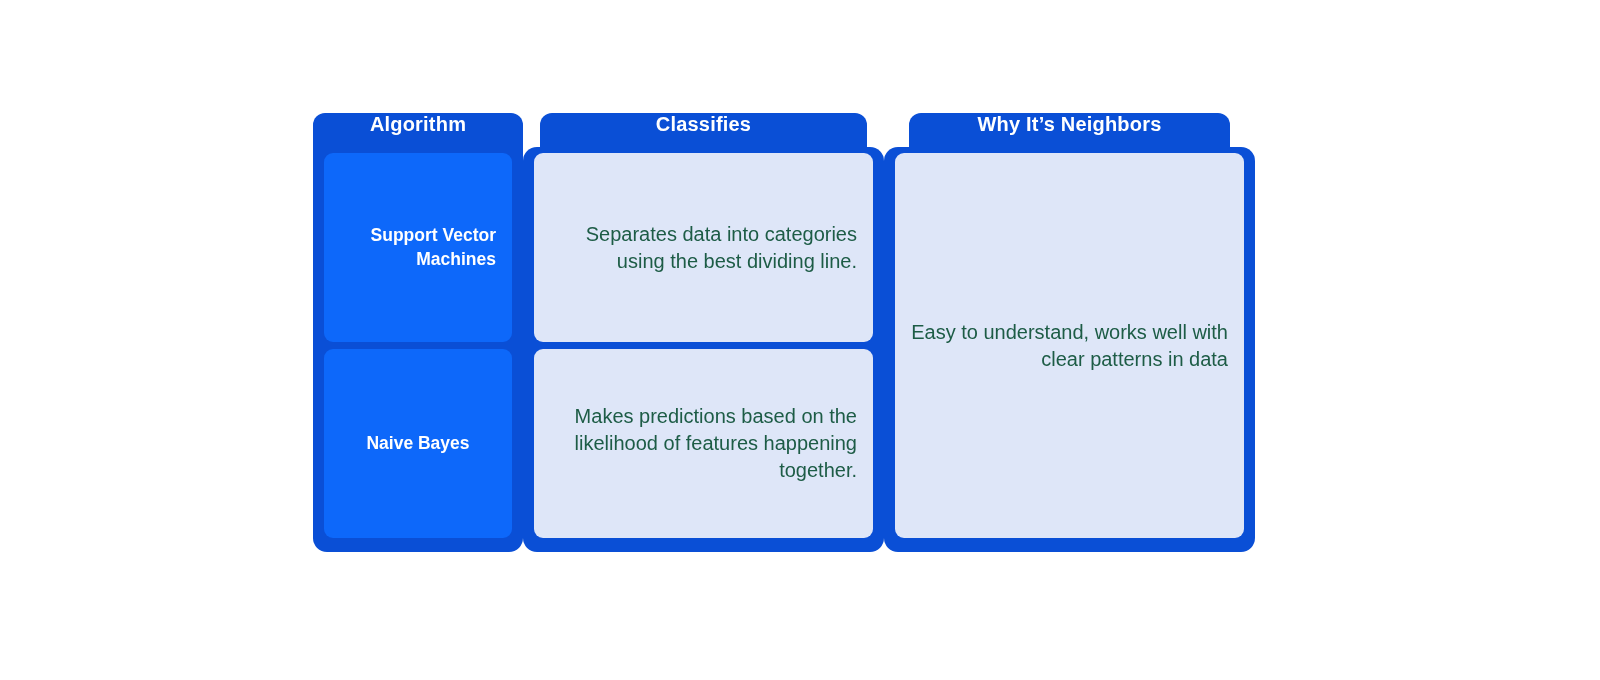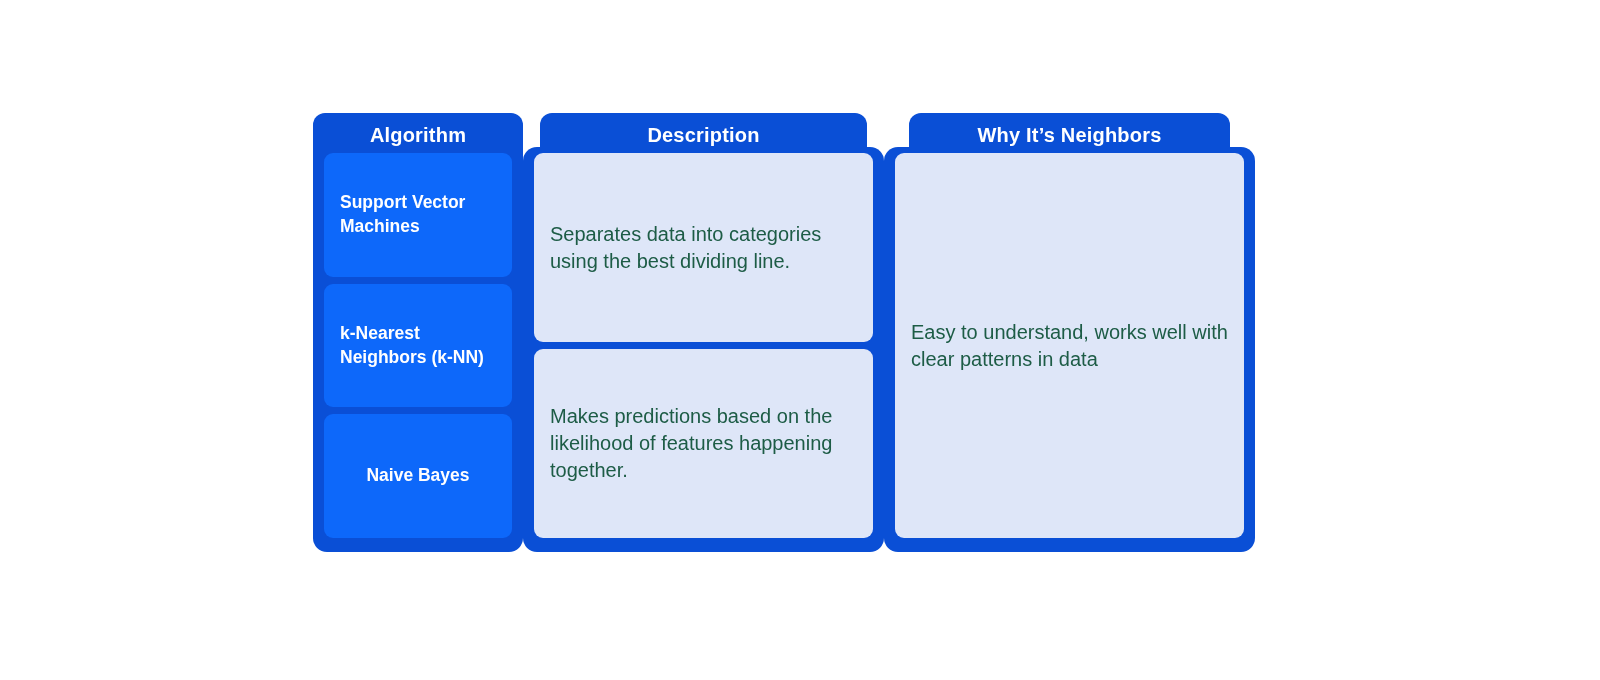--- a/index.html
+++ b/index.html
@@ -34,21 +34,21 @@
   .col-algorithm { width: 210px; }
   .col-description { width: 361px; }
   .col-effective { width: 371px; }
 
   .header-tab {
     height: 34px;
     flex: 0 0 34px;
     background: var(--panel-blue, #0a4fd6);
     border-radius: 12px 12px 0 0;
     display: flex;
-    align-items: flex-end;
+    align-items: flex-start;
     justify-content: center;
     color: var(--header-text, #ffffff);
     font-weight: 700;
     font-size: 20px;
     letter-spacing: 0.2px;
   }
   .col-algorithm .header-tab { margin: 0; }
   .col-description .header-tab { margin: 0 17px; }
   .col-effective .header-tab { margin: 0 25px; }
 
@@ -63,21 +63,21 @@
   .col-algorithm .col-body { border-radius: 0 0 14px 14px; }
   .col-description .col-body { border-radius: 14px; }
   .col-effective .col-body { border-radius: 14px; }
 
   .cell {
     flex: 1 1 0;
     border-radius: 9px;
     display: flex;
     align-items: center;
     justify-content: center;
-    text-align: left;
+    text-align: right;
     padding: 10px 16px;
     box-sizing: border-box;
     line-height: 1.35;
   }
   .cell-algorithm {
     background: var(--cell-blue, #0d68fa);
     color: var(--algorithm-text, #ffffff);
     font-weight: 700;
     font-size: 17.5px;
   }
@@ -95,31 +95,28 @@
 
     <div class="col-panel col-algorithm">
       <div class="header-tab">
         <span>Algorithm</span>
       </div>
       <div class="col-body">
         <div class="cell cell-algorithm">
           <span>Support Vector Machines</span>
         </div>
         <div class="cell cell-algorithm">
-          <span>k-Nearest Neighbors (k-NN)</span>
-        </div>
-        <div class="cell cell-algorithm">
           <span>Naive Bayes</span>
         </div>
       </div>
     </div>
 
     <div class="col-panel col-description">
       <div class="header-tab">
-        <span>Description</span>
+        <span>Classifies</span>
       </div>
       <div class="col-body">
         <div class="cell cell-text">
           <span>Separates data into categories using the best dividing line.</span>
         </div>
         <div class="cell cell-text">
           <span>Makes predictions based on the likelihood of features happening together.</span>
         </div>
       </div>
     </div>

